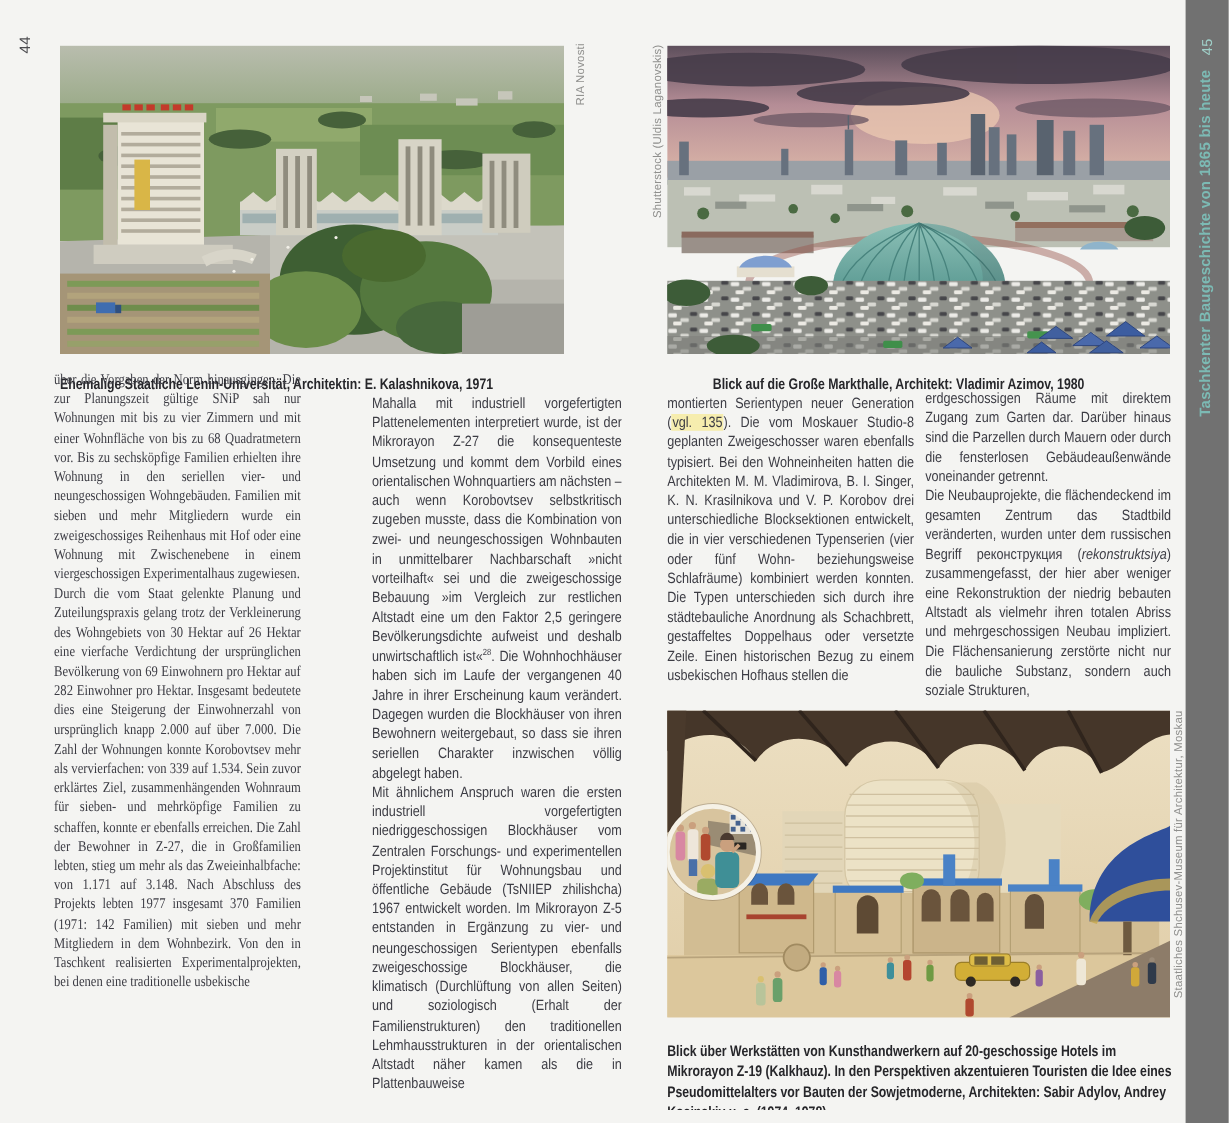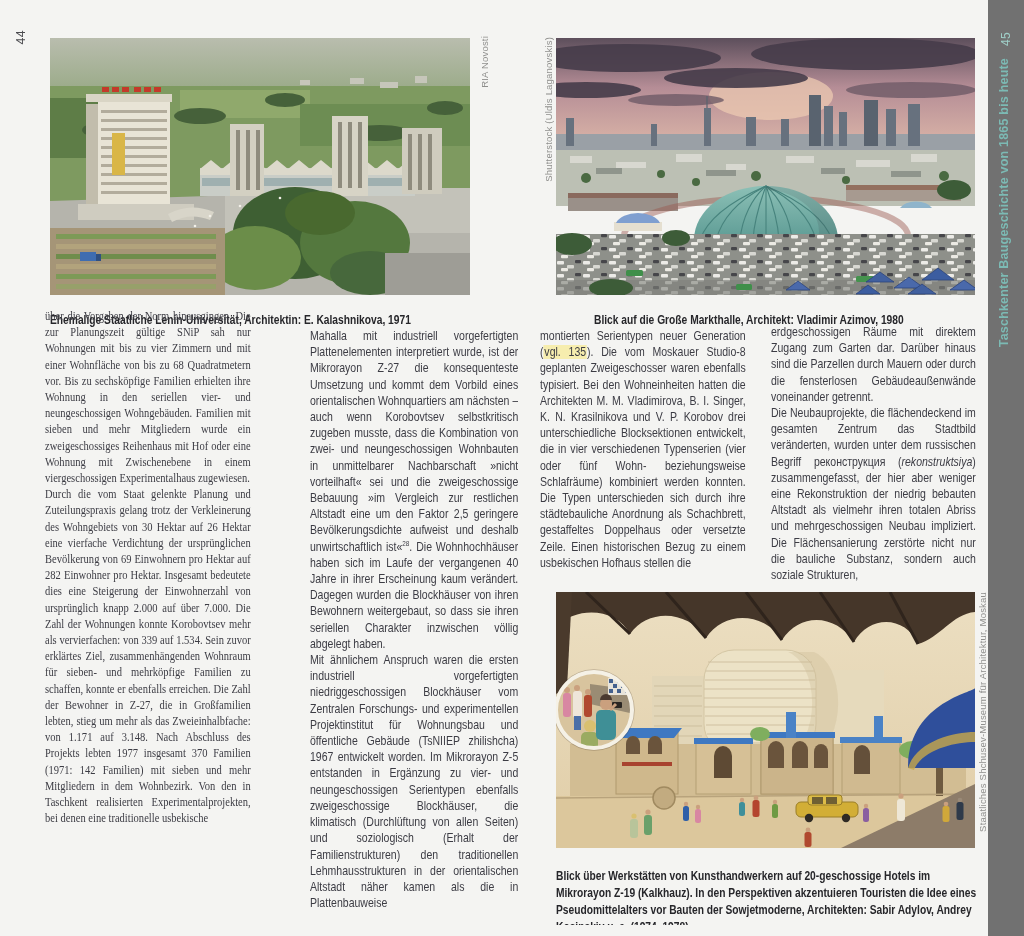--- a/index.html
+++ b/index.html
@@ -327,21 +327,21 @@
         <path d="M230,252 l12,-9 12,9 Z" fill="#4a69ab"></path>
     <path d="M300,256 l12,-9 12,9 Z" fill="#3c5da0"></path>
   </g>
 </svg>
 </figure>
 
 <div class="abs caption" style="left:556px;top:299px;width:422px;height:20px;padding-left:38px;">
   <div class="caption-inner" style="width:528px;">Blick auf die Große Markthalle, Architekt: Vladimir Azimov, 1980</div>
 </div>
 
-<div class="abs col" style="left:540px;top:328px;width:206px;height:262px;">
+<div class="abs col" style="left:556px;top:328px;width:206px;height:262px;">
   <div class="col-inner" style="width:242px;">
       <p><span>montierten Serientypen neuer Generation (</span><span class="run-hl">vgl. 135</span><span>). Die vom Moskauer Studio-8 geplanten Zweigeschosser waren ebenfalls typisiert. Bei den Wohneinheiten hatten die Architekten M. M. Vladimirova, B. I. Singer, K. N. Krasilnikova und V. P. Korobov drei unterschiedliche Blocksektionen entwickelt, die in vier verschiedenen Typenserien (vier oder fünf Wohn- beziehungsweise Schlafräume) kombiniert werden konnten. Die Typen unterschieden sich durch ihre städtebauliche Anordnung als Schachbrett, gestaffeltes Doppelhaus oder versetzte Zeile. Einen historischen Bezug zu einem usbekischen Hofhaus stellen die</span></p>
     </div>
 </div>
 <div class="abs col" style="left:771px;top:324px;width:205px;height:262px;">
   <div class="col-inner" style="width:241px;">
       <p><span>erdgeschossigen Räume mit direktem Zugang zum Garten dar. Darüber hinaus sind die Parzellen durch Mauern oder durch die fensterlosen Gebäudeaußenwände voneinander getrennt.</span></p>
       <p><span>Die Neubauprojekte, die flächendeckend im gesamten Zentrum das Stadtbild veränderten, wurden unter dem russischen Begriff реконструкция (</span><span class="run-i">rekonstruktsiya</span><span>) zusammengefasst, der hier aber weniger eine Rekonstruktion der niedrig bebauten Altstadt als vielmehr ihren totalen Abriss und mehrgeschossigen Neubau impliziert. Die Flächensanierung zerstörte nicht nur die bauliche Substanz, sondern auch soziale Strukturen,</span></p>
     </div>
 </div>

